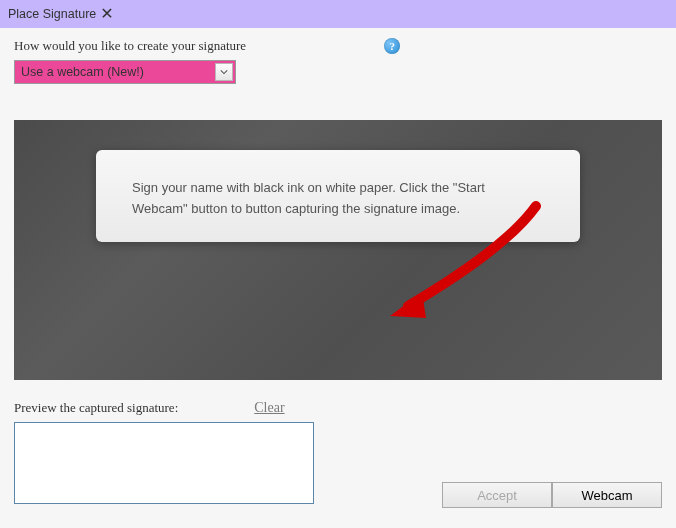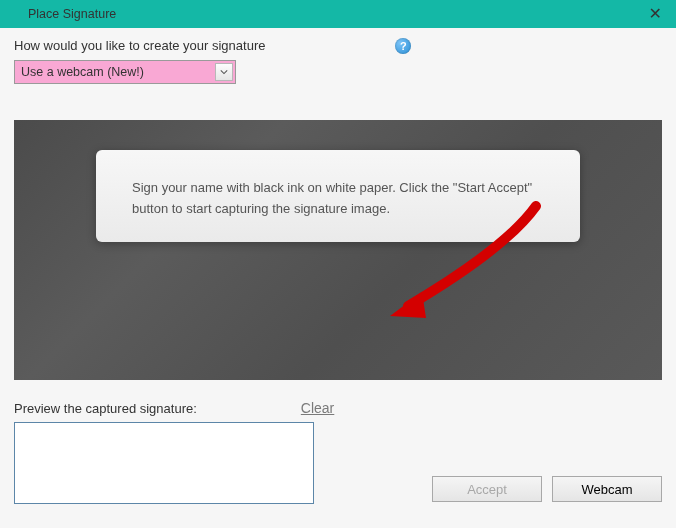--- a/index.html
+++ b/index.html
@@ -11,57 +11,57 @@
     background: #f6f6f6;
     width: 676px;
     height: 528px;
     overflow: hidden;
     position: relative;
   }
   .titlebar {
     height: 28px;
     display: flex;
     align-items: center;
-    justify-content: space-between;
-    padding: 0 10px 0 28px;
-    background: #14b8a6;
+    padding: 0 10px 0 8px;
+    background: #c4b5fd;
   }
   .titlebar .title { font-size: 12.5px; color: #333; }
   .close-x {
     font-family: Arial, sans-serif;
     font-size: 16px;
     line-height: 1;
     cursor: pointer;
     padding: 4px;
   }
   .body {
     padding: 10px 14px 14px 14px;
   }
   .row-top {
     display: flex;
     align-items: flex-start;
-    gap: 12px;
+    gap: 20px;
+    font-family: Liberation Serif, serif;
   }
   .label-q { color: #333; }
   .help {
     width: 16px; height: 16px;
     border-radius: 50%;
     background: radial-gradient(circle at 30% 30%, #7ac3f7, #2a8fd6);
     color: #fff;
     display: flex; align-items: center; justify-content: center;
     font-size: 11px; font-weight: bold;
     box-shadow: inset 0 0 2px rgba(0,0,0,.3);
     margin-left: 118px;
   }
   .dropdown {
     margin-top: 6px;
     width: 222px;
     height: 24px;
     border: 1px solid #9a9a9a;
-    background: #f9a8d4;
+    background: #ec4899;
     display: flex;
     align-items: center;
     justify-content: space-between;
     padding: 0 2px 0 6px;
     font-size: 12.5px;
     cursor: pointer;
   }
   .dropdown .dd-btn {
     width: 18px; height: 18px;
     border: 1px solid #b8b8b8;
@@ -105,41 +105,42 @@
     cursor: pointer;
   }
   .arrow {
     position: absolute;
     pointer-events: none;
   }
   .preview-row {
     margin-top: 20px;
     display: flex;
     align-items: center;
-    gap: 104px;
+    gap: 76px;
+    font-family: Liberation Serif, serif;
   }
   .clear-link {
     color: #7a7a7a;
     text-decoration: underline;
     cursor: pointer;
     font-size: 14px;
   }
   .preview-box {
     margin-top: 6px;
     width: 300px;
     height: 82px;
     border: 1px solid #5c86a8;
     background: #fff;
   }
   .footer {
     position: absolute;
     right: 14px;
-    bottom: 26px;
-    display: flex;
-    gap: 10px;
+    bottom: 20px;
+    display: flex;
+    gap: 0;
     margin-left: 40px;
   }
   .btn {
     width: 110px;
     height: 26px;
     border: 1px solid #a8a8a8;
     background: linear-gradient(#f5f5f5,#e5e5e5);
     font-size: 13px;
     cursor: pointer;
   }
@@ -167,21 +168,21 @@
     <span>Use a webcam (New!)</span>
     <span class="dd-btn">
       <svg viewBox="0 0 10 6">
           <path d="M1 1 L5 5 L9 1" fill="none" stroke="#555" stroke-width="1.3"></path>
         </svg>
     </span>
   </div>
 
   <div class="capture">
     <div class="panel">
-      <div class="instr">Sign your name with black ink on white paper. Click the "Start Accept" button to start capturing the signature image.</div>
+      <div class="instr">Sign your name with black ink on white paper. Click the "Start Webcam" button to button capturing the signature image.</div>
       <svg class="arrow" width="160" height="120" style="left:290px; top:48px;">
         <defs></defs>
         <path d="M 150 8 Q 120 50 22 108" stroke="#d40000" stroke-width="10" fill="none" stroke-linecap="round"></path>
         <polygon points="4,118 36,94 40,120" fill="#d40000"></polygon>
       </svg>
     </div>
   </div>
 
   <div class="preview-row">
     <span>Preview the captured signature:</span>

